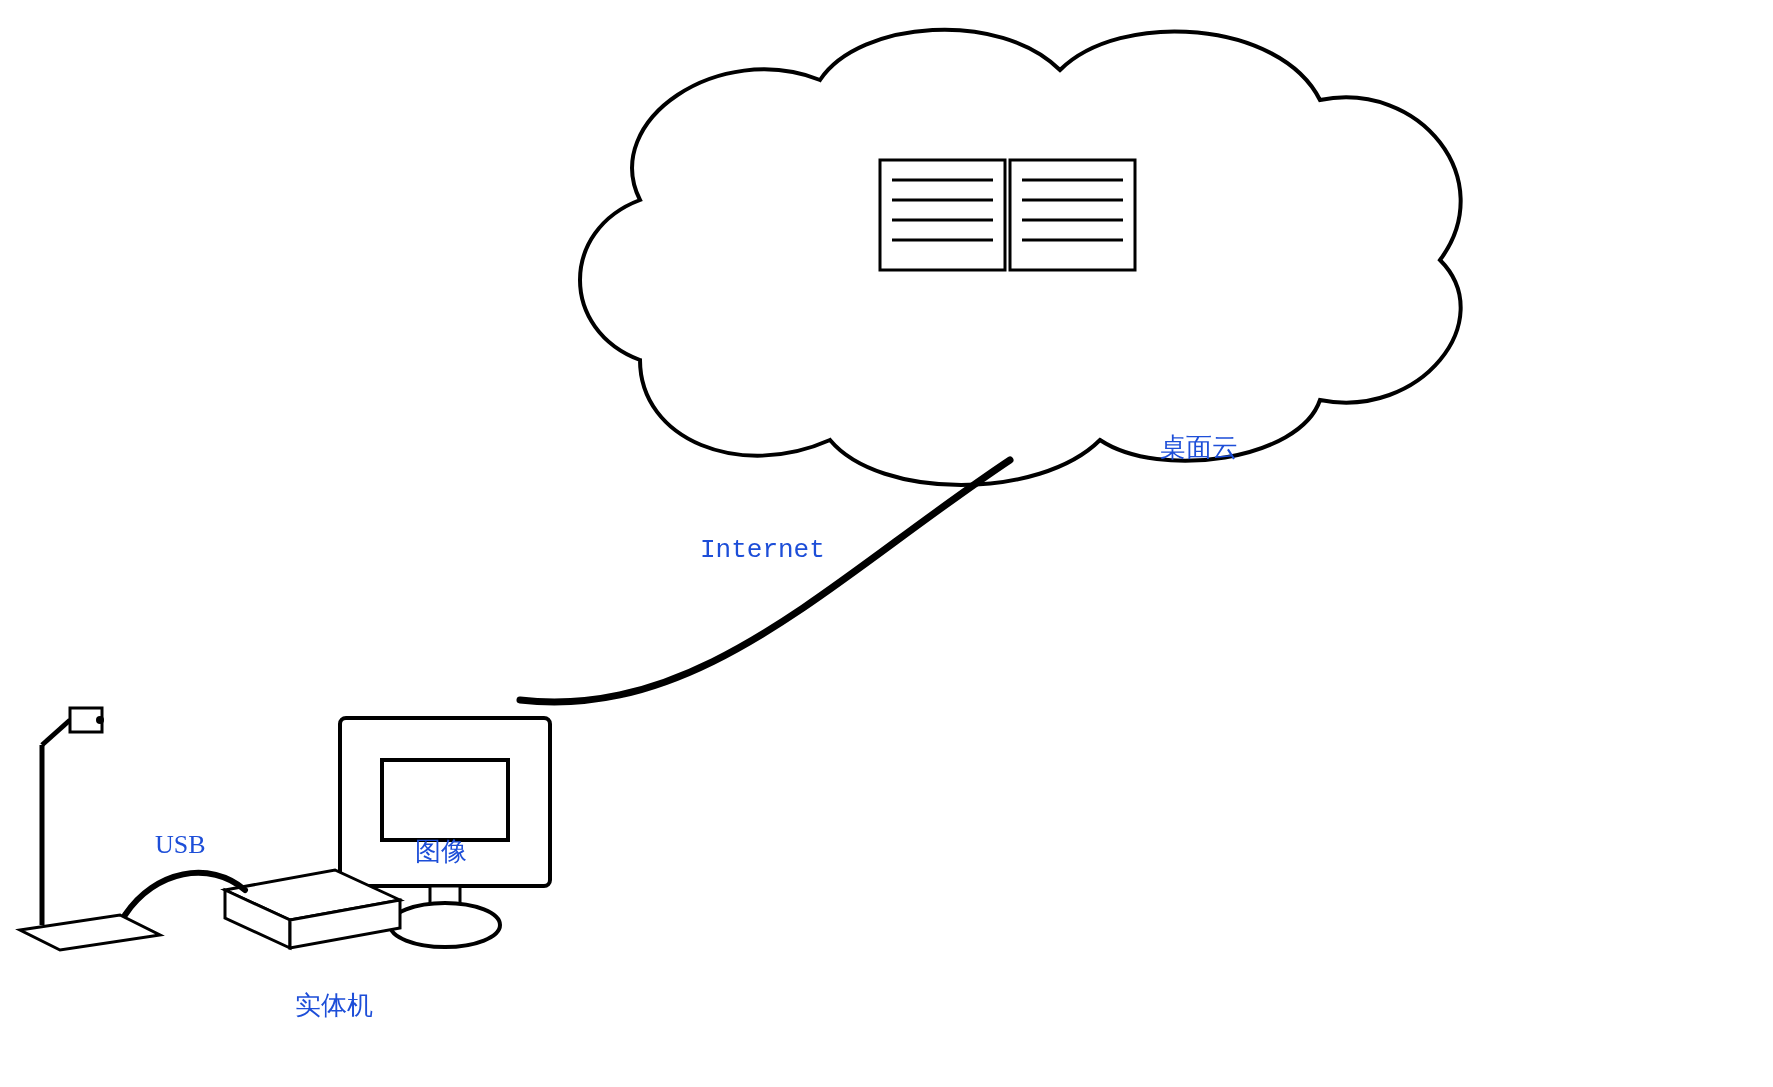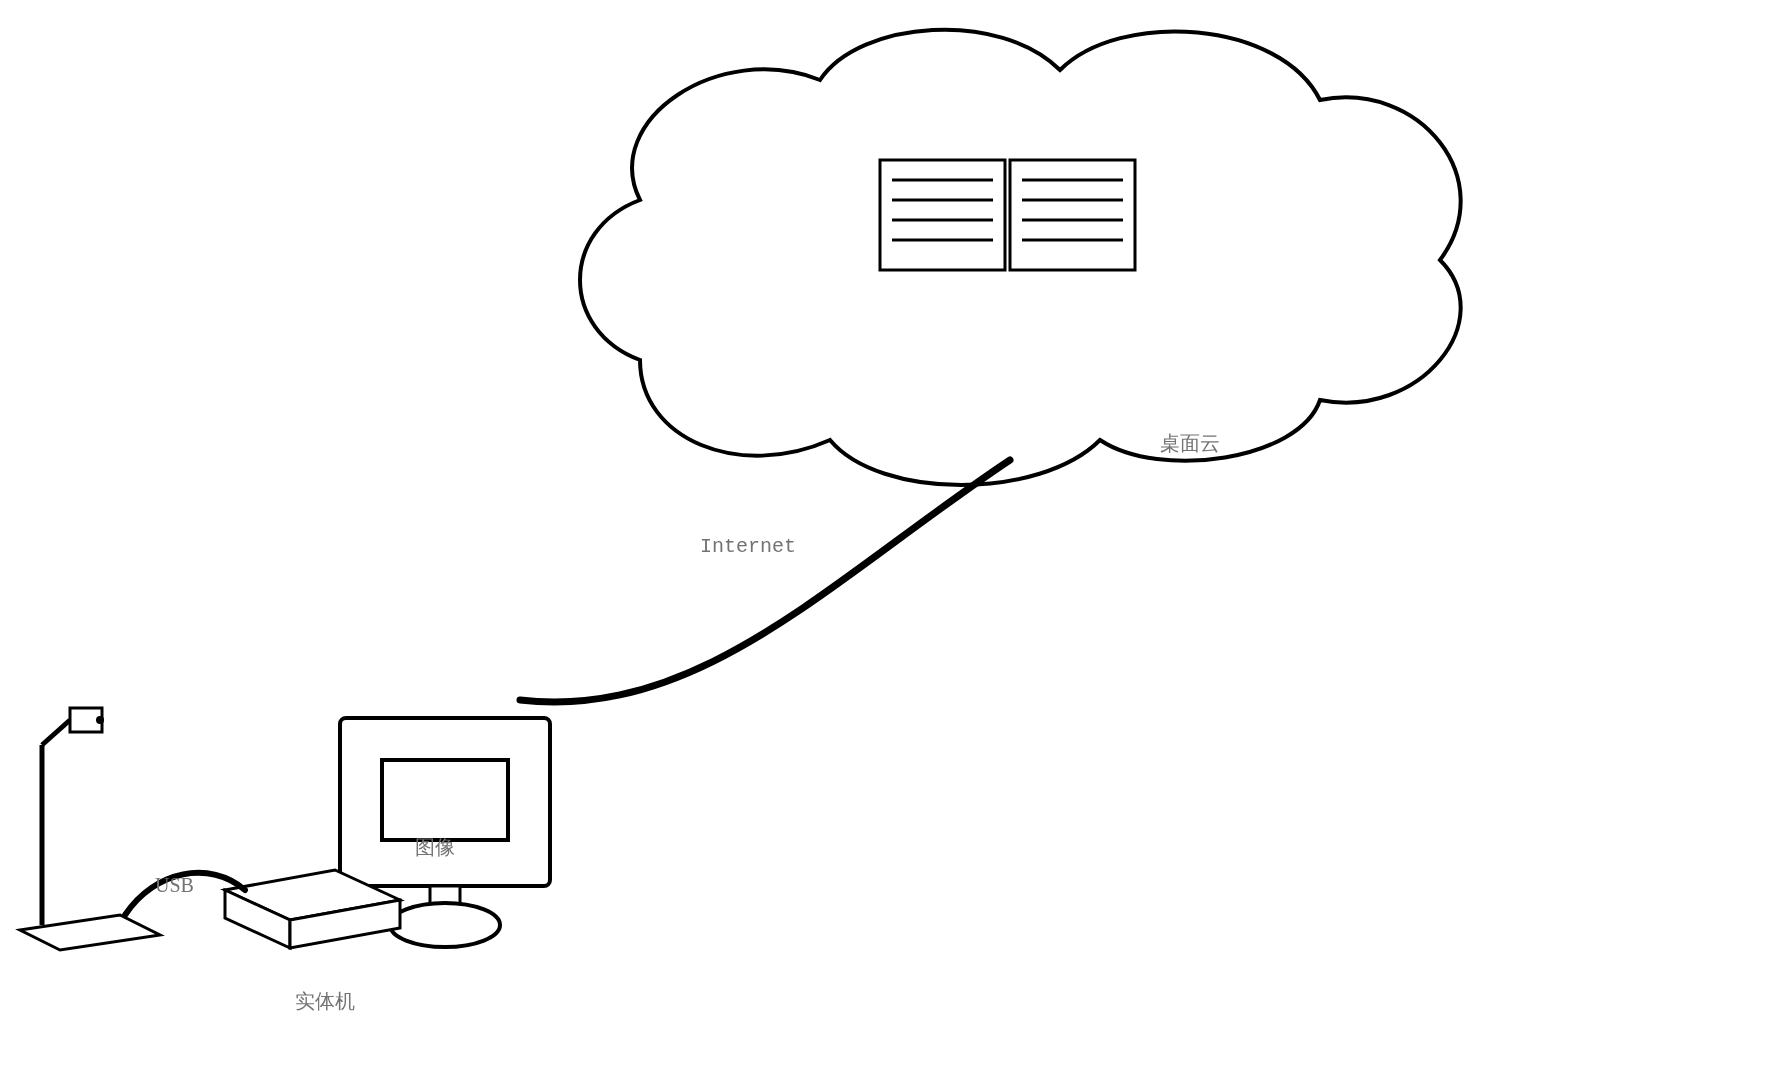--- a/index.html
+++ b/index.html
@@ -10,22 +10,22 @@
     background: #ffffff;
     font-family: "SimSun", "Songti SC", serif;
   }
   .canvas {
     position: relative;
     width: 1773px;
     height: 1087px;
   }
   .label {
     position: absolute;
-    font-size: 20px;
-    color: #737373;
+    font-size: 26px;
+    color: #1d4ed8;
     white-space: nowrap;
   }
   svg {
     position: absolute;
     left: 0;
     top: 0;
     overflow: visible;
   }
 </style>
 </head>
@@ -107,17 +107,17 @@
       <circle cx="100" cy="720" r="4" fill="#000"></circle>
     </g>
   </svg>
 
   <svg width="1773" height="1087">
     <path d="M 125 915 C 155 870, 210 860, 245 890" fill="none" stroke="#000" stroke-width="6" stroke-linecap="round"></path>
   </svg>
 
   <div class="label" style="left:1160px; top:430px;">桌面云</div>
   <div class="label" style="left:700px; top:535px; font-family: Liberation Mono, monospace;">Internet</div>
-  <div class="label" style="left:155px; top:830px; font-family: 'Times New Roman', serif; margin-top: 44px;">USB</div>
+  <div class="label" style="left:155px; top:830px; font-family: 'Times New Roman', serif;">USB</div>
   <div class="label" style="left:295px; top:988px;">实体机</div>
   <div class="label" style="left:415px; top:826px;margin-top:8px;">图像</div>
 
 </div>
 
 </body></html>

